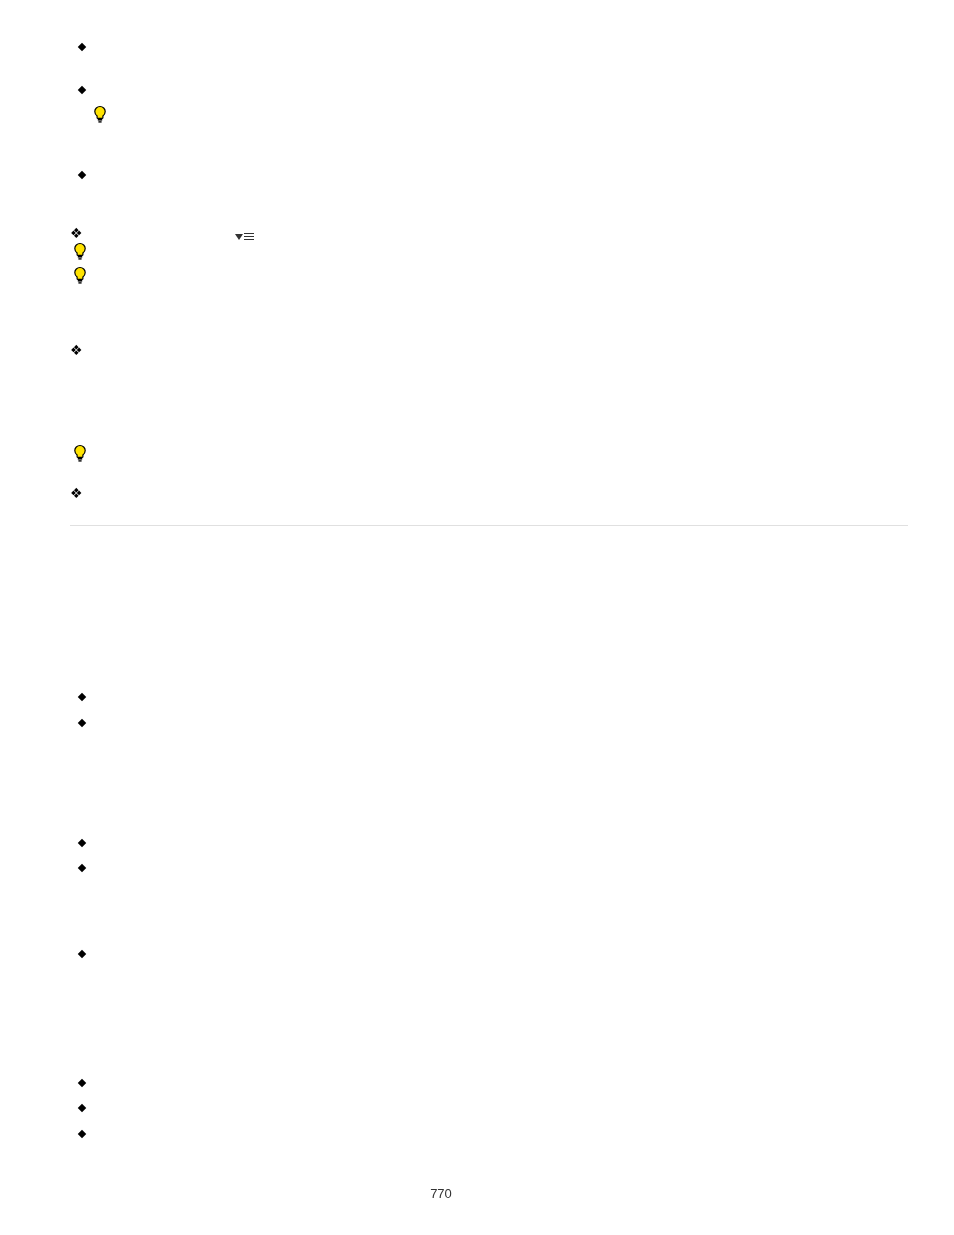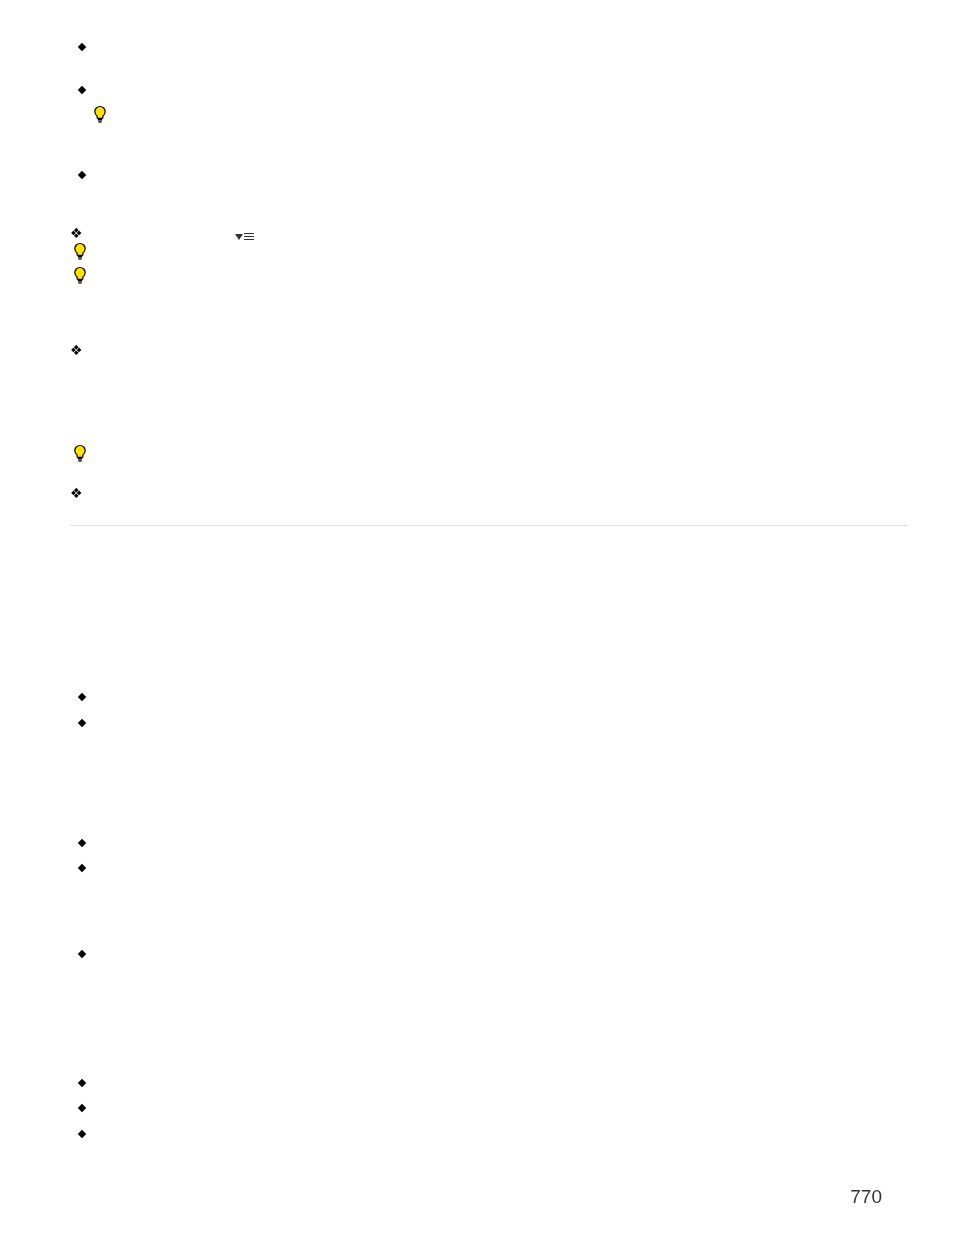--- a/index.html
+++ b/index.html
@@ -11,21 +11,21 @@
   .leaf{position:absolute;font-size:14px;line-height:14px;color:#000;}
   
   .listicon{position:absolute;font-size:13px;line-height:13px;color:#333;}
   .listicon .tri{display:inline-block;width:0;height:0;border-left:4px solid transparent;border-right:4px solid transparent;border-top:6px solid #333;vertical-align:middle;margin-right:1px;}
   .listicon .bars{display:inline-block;vertical-align:middle;}
   .listicon .bars span{display:block;width:10px;height:1.5px;background:#333;margin:1.5px 0;}
   
   .bulb{position:absolute;width:16px;height:20px;}
   .bulb svg{width:16px;height:20px;display:block;}
   .hr{position:absolute;left:0;width:838px;height:1px;background:#e0e0e0;}
-  .pagenum{position:absolute;left:0;width:882px;text-align:right;font-size:19px;color:#333;}
+  .pagenum{position:absolute;left:0;width:882px;text-align:center;font-size:13px;color:#333;}
 </style>
 </head>
 <body>
 
 <div class="page">
 
   <div class="dot" style="top:44px;left:9px;"></div>
   <div class="dot" style="top:87px;left:9px;"></div>
 
   <div class="bulb" style="top:105px;left:22px;">

